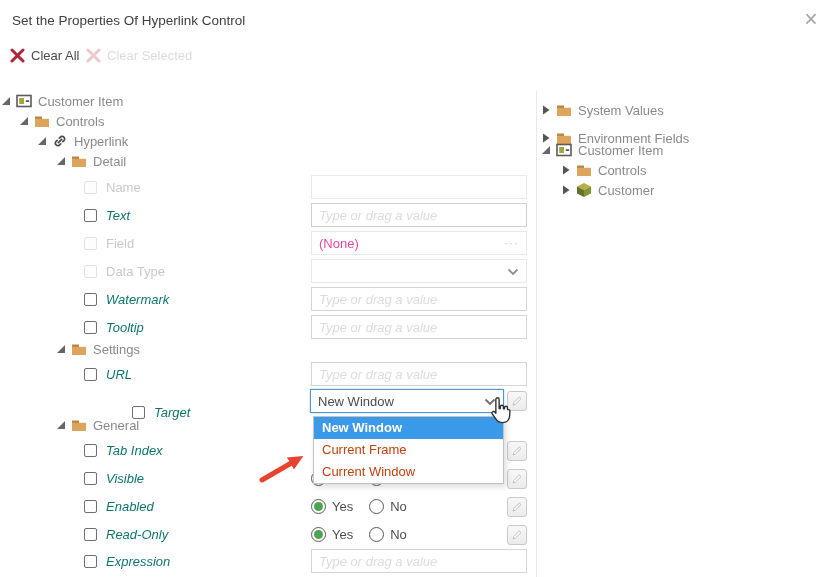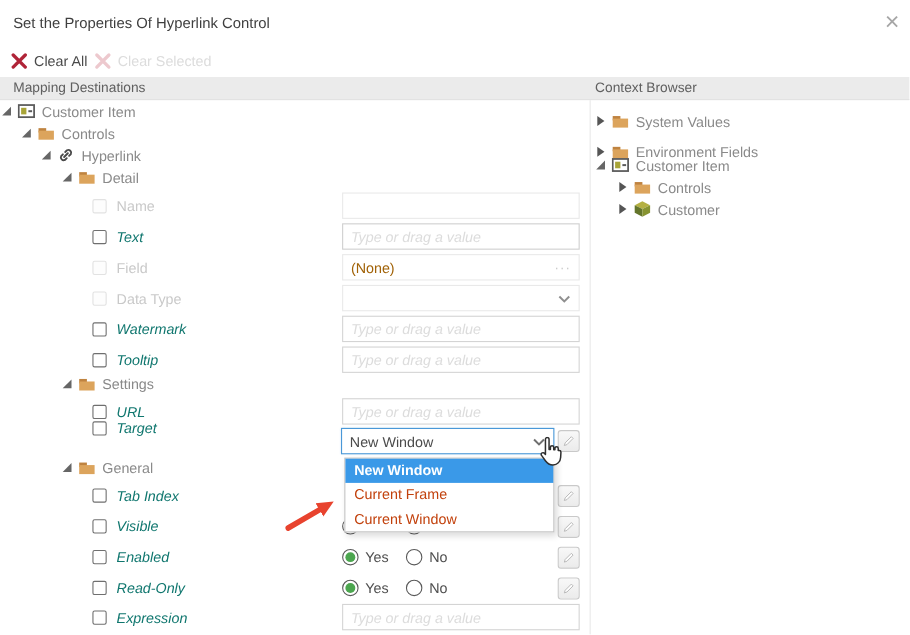--- a/index.html
+++ b/index.html
@@ -32,21 +32,21 @@
   .cb { width:13px; height:13px; border:1px solid #6f6f6f; border-radius:2px; background:#fff; margin-right:9px; flex:none; cursor:pointer; }
   .cb.dis { border-color:#e2e2e2; background:#fdfdfd; cursor:default; }
 
   .fld { position:absolute; left:311px; width:216px; height:24px; border:1px solid #d4d4d4;
          background:#fff; font-family:"Liberation Sans", sans-serif; font-size:13px; color:#4b4b4b; padding:0 7px; outline:none; }
   .fld::placeholder { font-style:italic; color:#dcdcdc; opacity:1; }
   .fld.dis { border-color:#e9e9e9; }
 
   .valbox { position:absolute; left:311px; width:216px; height:24px; border:1px solid #e9e9e9; background:#fff;
             display:flex; align-items:center; justify-content:space-between; padding:0 7px; font-size:13px; }
-  .valbox .val { color:#a16207; }
+  .valbox .val { color:#ec4899; }
   .valbox .dots { color:#c9c9c9; font-size:12px; letter-spacing:1px; }
 
   .selbox { position:absolute; left:311px; width:216px; height:24px; border:1px solid #e9e9e9; background:#fff;
             display:flex; align-items:center; justify-content:space-between; padding:0 7px; font-size:13px; color:#4b4b4b; cursor:pointer; }
   .selbox.focus { left:310px; width:194px; border:1px solid #4a98d8; box-shadow:0 0 2px rgba(74,152,216,.45); }
 
   .pbtn { position:absolute; left:507px; width:20px; height:20px; border:1px solid #c9c9c9; border-radius:3px;
           background:linear-gradient(#f8f8f8,#ebebeb); display:flex; align-items:center; justify-content:center; cursor:pointer; }
 
   .rrow { position:absolute; left:311px; height:28px; display:flex; align-items:center; font-size:13px; color:#4f4f4f; }
@@ -80,24 +80,20 @@
   </div>
   <div class="tool-btn disabled" style="left:86px;">
     <span class="xicon">
       <svg width="15" height="15" viewBox="0 0 15 15">
           <path d="M2 2 L13 13 M13 2 L2 13" stroke="#edc9ce" stroke-width="3" stroke-linecap="round"></path>
         </svg>
     </span>
     <span>Clear Selected</span>
   </div>
 
-  <div class="panel-header-bar">
-    <div class="panel-header-label" style="left:12px;">Mapping Destinations</div>
-    <div class="panel-header-label" style="left:541px;">Context Browser</div>
-  </div>
   <div class="v-divider"></div>
 
   <div class="trow" style="left:1px; top:91px;">
     <span class="twisty">
         <svg width="10" height="10" viewBox="0 0 10 10">
           <polygon points="9,1 9,9 1,9" fill="#666"></polygon>
         </svg>
       </span>
     <span class="nicon">
         <svg width="16" height="16" viewBox="0 0 16 16">
@@ -206,21 +202,21 @@
     <span class="lbl-dark">Watermark</span>
   </div>
   <div class="crow" style="top:313px;">
     <span class="cb"></span>
     <span class="lbl-dark">Tooltip</span>
   </div>
   <div class="crow" style="top:360px;">
     <span class="cb"></span>
     <span class="lbl-dark">URL</span>
   </div>
-  <div class="crow" style="top:375px;">
+  <div class="crow" style="top:398px;margin-left:48px;">
     <span class="cb"></span>
     <span class="lbl-dark">Target</span>
   </div>
   <div class="crow" style="top:436px;justify-content:center;">
     <span class="cb"></span>
     <span class="lbl-dark">Tab Index</span>
   </div>
   <div class="crow" style="top:464px;">
     <span class="cb"></span>
     <span class="lbl-dark">Visible</span>

